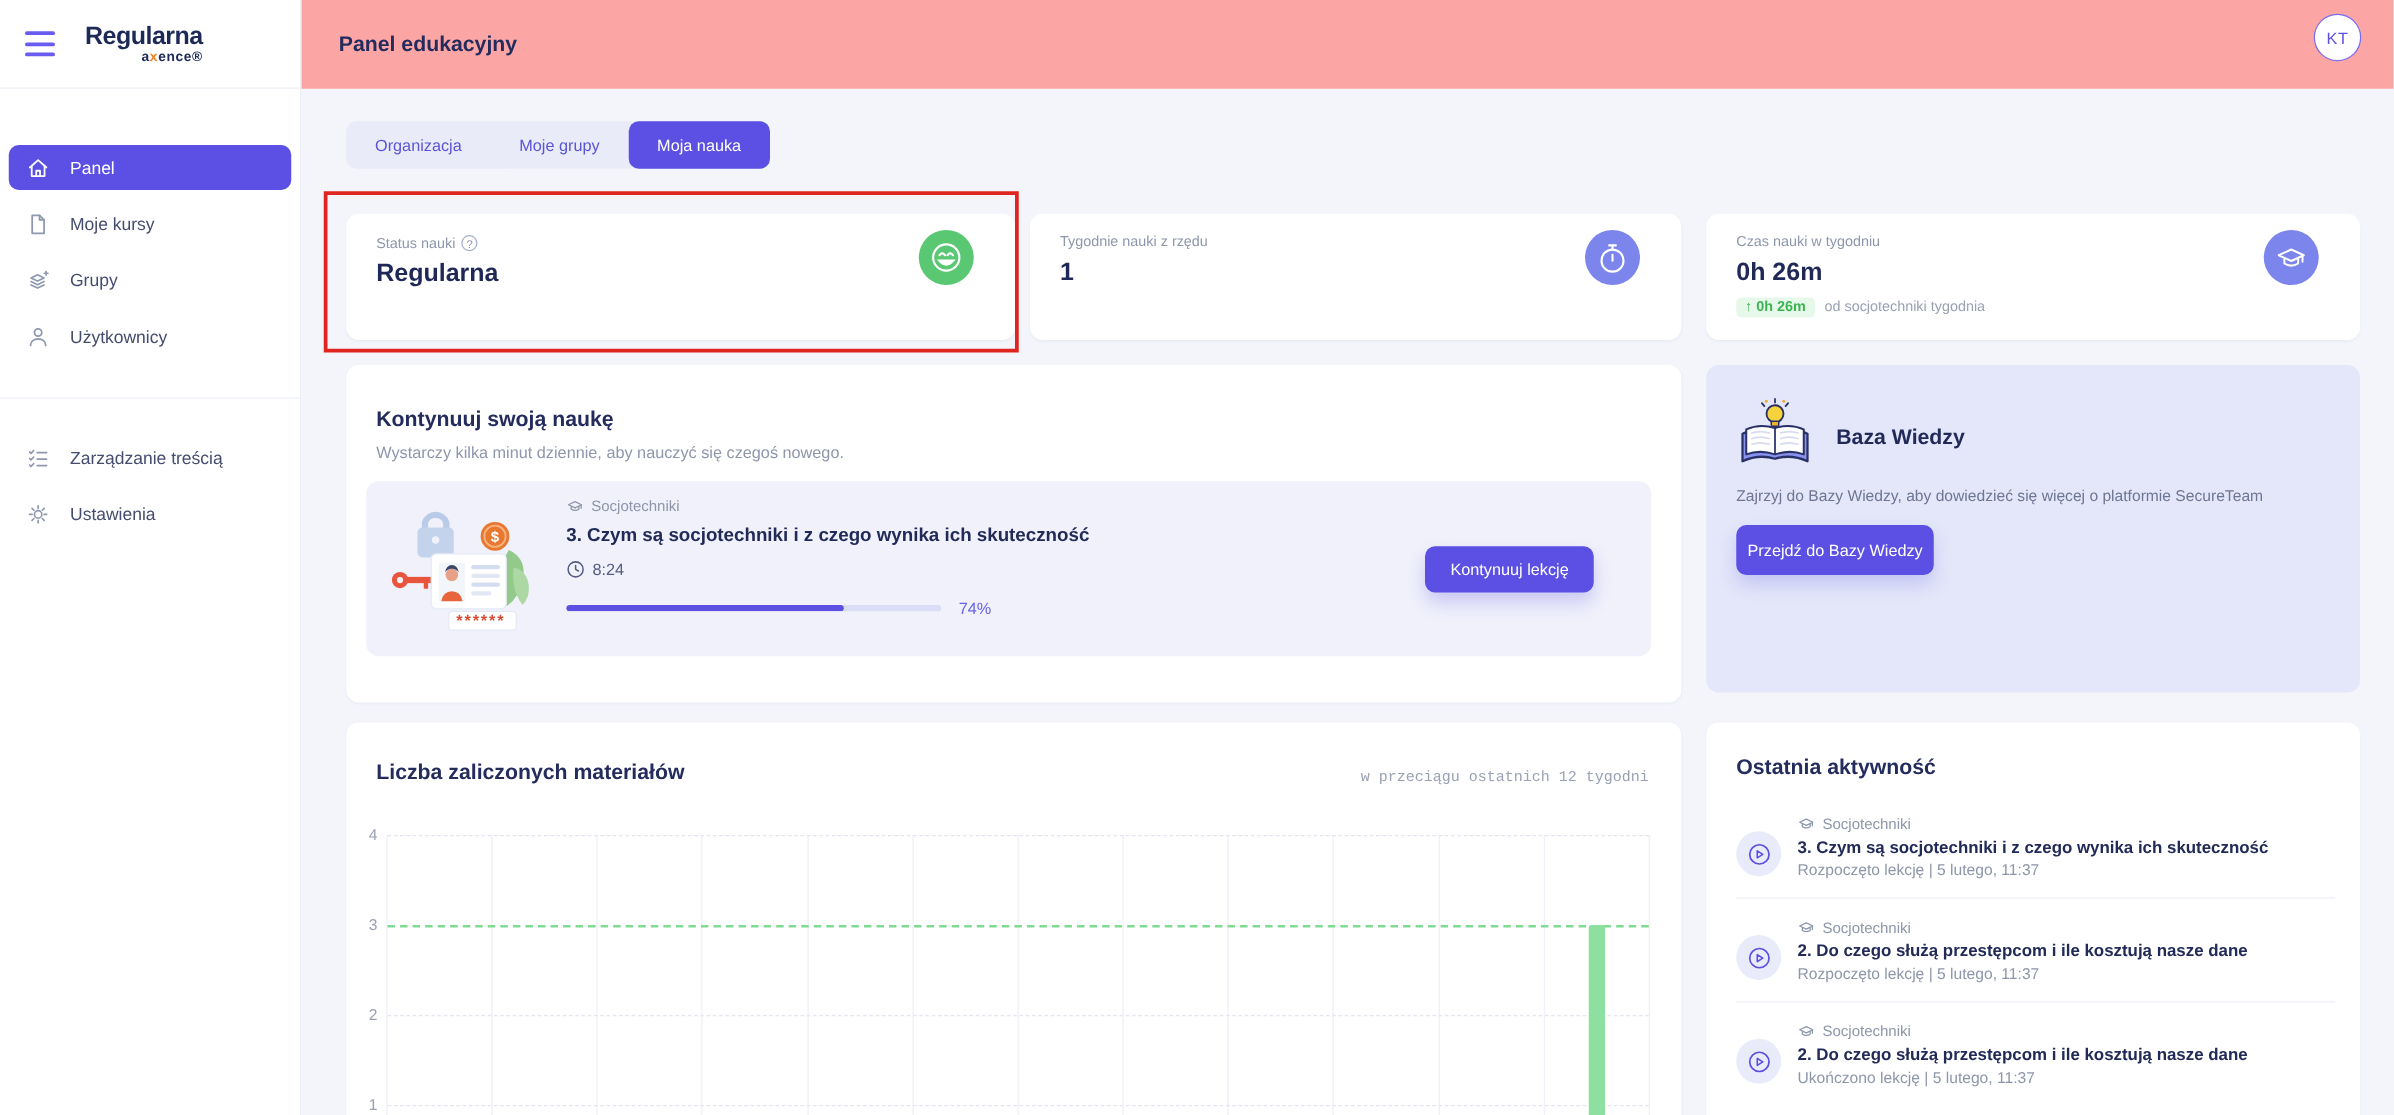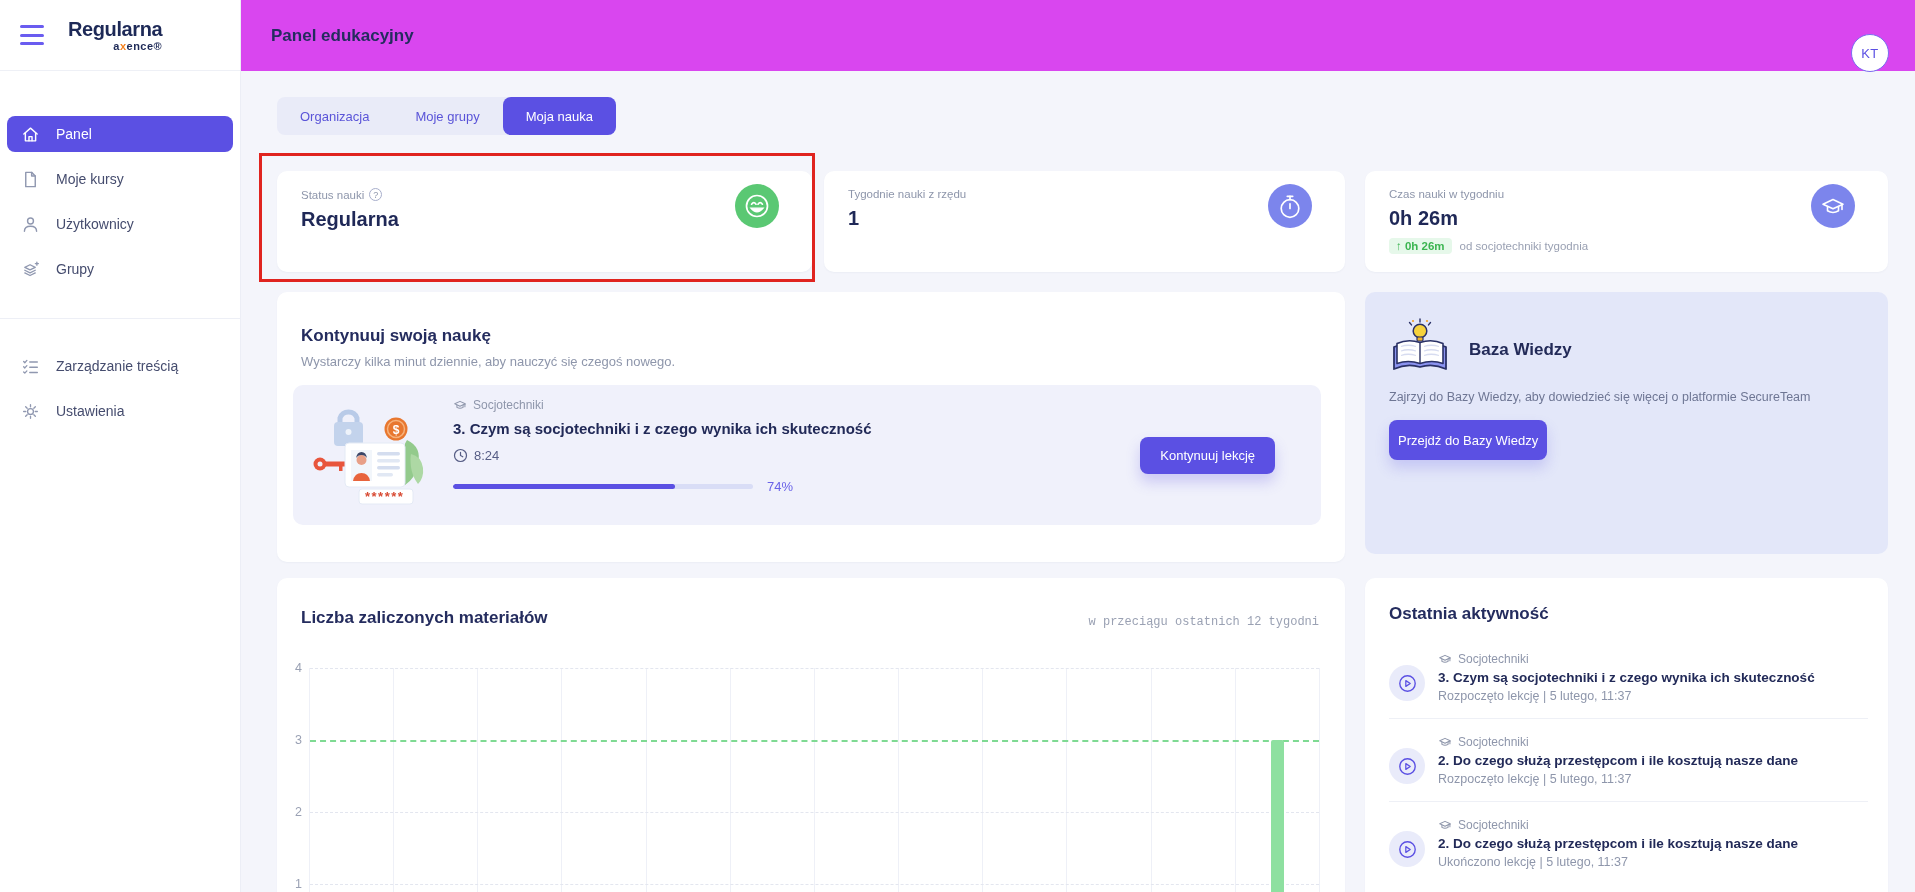--- a/index.html
+++ b/index.html
@@ -17,23 +17,23 @@
   .logo-sub .x { color:#f5821f; }
   .nav-primary { position:absolute; top:116px; left:7px; right:7px; }
   .nav-secondary { position:absolute; top:348px; left:7px; right:7px; }
   .side-divider { position:absolute; top:318px; left:0; right:0; border-top:1px solid #edeff6; }
   .nav-item { height:36px; margin-bottom:9px; display:flex; align-items:center; gap:16px; padding:0 14px; border-radius:8px; font-size:14px; color:#454c6e; cursor:pointer; }
   .nav-item svg { flex:0 0 auto; color:#9098b0; }
   .nav-item.active { background:#5b50e3; color:#fff; }
   .nav-item.active svg { color:#fff; }
 
   
-  .header { position:absolute; left:241px; top:0; width:1674px; height:71px; background:#d946ef; z-index:4; display:flex; align-items:center; }
+  .header { position:absolute; left:241px; top:0; width:1674px; height:71px; background:#fca5a5; z-index:4; display:flex; align-items:center; }
   .header-title { font-size:17px; font-weight:700; color:#242c5e; margin-left:30px; }
-  .avatar { position:absolute; right:26px; top:34px; width:38px; height:38px; border-radius:50%; border:1.5px solid #7a6cf0; color:#5b50e3; font-size:13px; display:flex; align-items:center; justify-content:center; letter-spacing:0.5px; cursor:pointer; background:#fff; }
+  .avatar { position:absolute; right:26px; top:11px; width:38px; height:38px; border-radius:50%; border:1.5px solid #7a6cf0; color:#5b50e3; font-size:13px; display:flex; align-items:center; justify-content:center; letter-spacing:0.5px; cursor:pointer; background:#fff; }
 
   
   .main { position:absolute; left:241px; top:71px; width:1674px; height:821px; }
   .card { position:absolute; background:#fff; border-radius:10px; box-shadow:0 1px 2px rgba(35,42,94,0.04); }
 
   
   .tabs { position:absolute; left:36px; top:26px; display:inline-flex; background:#e9ebf8; border-radius:8px; height:38px; align-items:stretch; }
   .tab { display:flex; align-items:center; padding:0 23px; font-size:13px; color:#5a54d8; cursor:pointer; border-radius:8px; }
   .tab.active { background:#5b50e3; color:#fff; font-weight:400; }
 
@@ -127,34 +127,34 @@
       <span>Panel</span>
     </div>
     <div class="nav-item">
       <svg width="19" height="19" viewBox="0 0 20 20" fill="none" stroke="currentColor" stroke-width="1.5" stroke-linecap="round" stroke-linejoin="round">
           <path d="M5 2.5 h6.2 L15 6.3 V17.5 H5 z"></path>
           <path d="M11.2 2.5 V6.3 H15"></path>
         </svg>
       <span>Moje kursy</span>
     </div>
     <div class="nav-item">
-      <svg width="19" height="19" viewBox="0 0 20 20" fill="none" stroke="currentColor" stroke-width="1.5" stroke-linecap="round" stroke-linejoin="round">
-          <circle cx="10" cy="6.3" r="3.1"></circle>
-          <path d="M3.6 17.2 c0-3.6 2.9-5.4 6.4-5.4 s6.4 1.8 6.4 5.4"></path>
-        </svg>
-      <span>Użytkownicy</span>
-    </div>
-    <div class="nav-item">
       <svg width="19" height="19" viewBox="0 0 20 20" fill="none" stroke="currentColor" stroke-width="1.4" stroke-linecap="round" stroke-linejoin="round">
           <path d="M9.5 5 l5.5 2.7 -5.5 2.7 -5.5 -2.7 z"></path>
           <path d="M4 10.8 l5.5 2.7 5.5 -2.7"></path>
           <path d="M4 13.6 l5.5 2.7 5.5 -2.7"></path>
           <path d="M16.7 2.2 v3.2 M15.1 3.8 h3.2"></path>
         </svg>
       <span>Grupy</span>
+    </div>
+    <div class="nav-item">
+      <svg width="19" height="19" viewBox="0 0 20 20" fill="none" stroke="currentColor" stroke-width="1.5" stroke-linecap="round" stroke-linejoin="round">
+          <circle cx="10" cy="6.3" r="3.1"></circle>
+          <path d="M3.6 17.2 c0-3.6 2.9-5.4 6.4-5.4 s6.4 1.8 6.4 5.4"></path>
+        </svg>
+      <span>Użytkownicy</span>
     </div>
   </nav>
 
   <div class="side-divider"></div>
 
   <nav class="nav-secondary">
     <div class="nav-item">
       <svg width="19" height="19" viewBox="0 0 20 20" fill="none" stroke="currentColor" stroke-width="1.4" stroke-linecap="round" stroke-linejoin="round">
           <path d="M2.8 4.8 l1.2 1.2 2.2 -2.4"></path>
           <path d="M2.8 10.3 l1.2 1.2 2.2 -2.4"></path>

